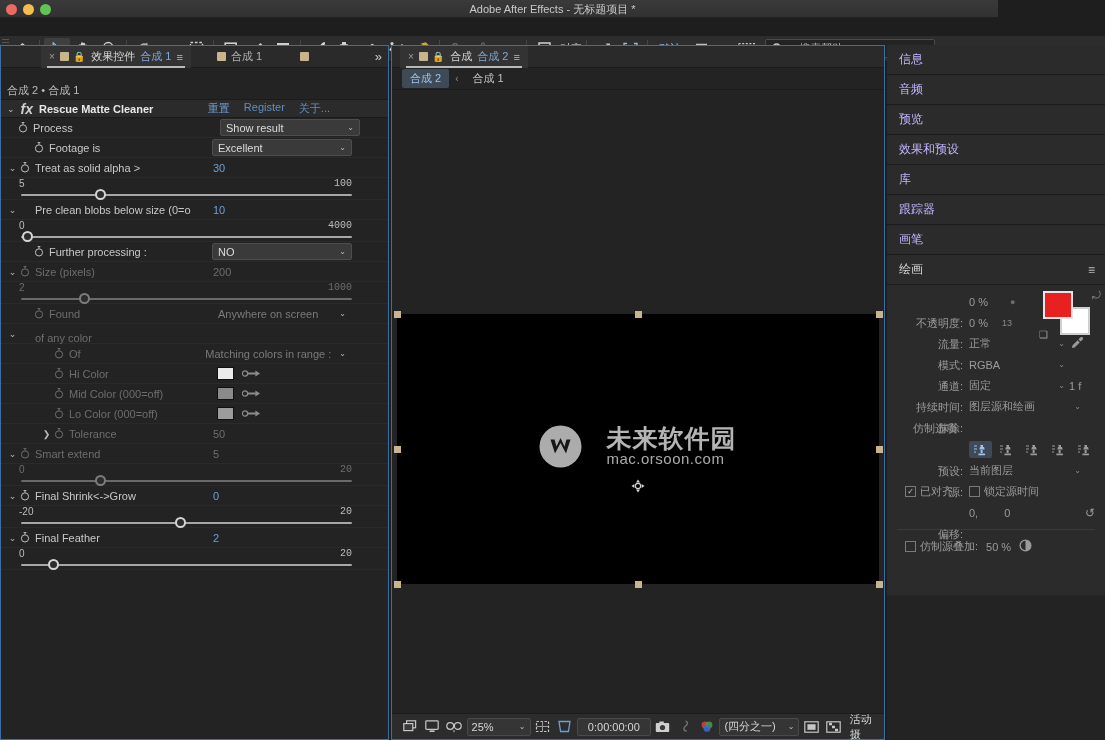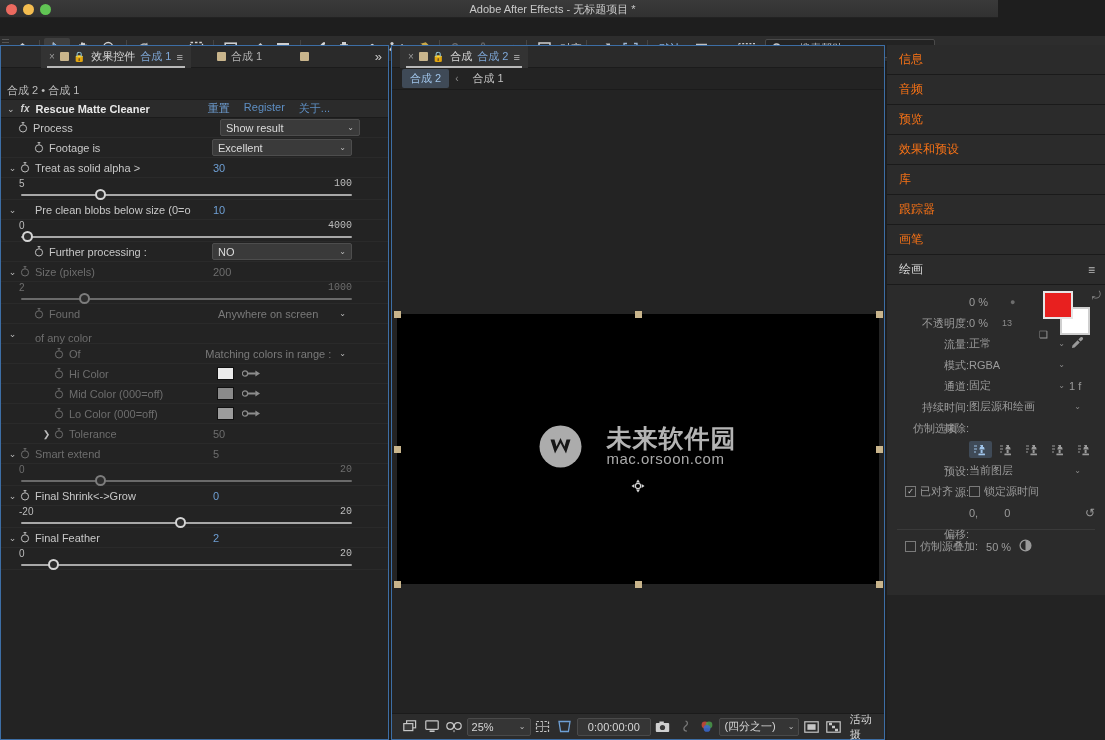--- a/index.html
+++ b/index.html
@@ -75,21 +75,21 @@
   .tab-menu { color:#bcbcbc; font-size:11px; }
   .breadcrumb {
     height:20px; line-height:20px; padding-left:6px; font-size:11px; color:#bdbdbd;
     background:#232323; border-bottom:1px solid #1b1b1b;margin-top:12px;
   }
   .fx-header {
     height:18px; display:flex; align-items:center; gap:6px; padding-left:6px;
     background:#2b2b2b; border-bottom:1px solid #1b1b1b; font-size:11px;
   }
   .fx-header .disc { color:#c0c0c0; font-size:9px; }
-  .fx-header .fx { color:#cfcfcf; font-style:italic; font-weight:bold; font-size:10px; }
+  .fx-header .fx { color:#cfcfcf; font-style:italic; font-weight:bold; font-size:14px; }
   .fx-header .name { color:#e8e8e8; font-weight:bold; font-size:11px; }
   .fx-links { margin-left:auto; display:flex; gap:14px; padding-right:58px; }
   .fx-links a { font-size:11px; text-decoration:none; }
   .lnk-reset { color:#6e9fd4; }
   .lnk-reg { color:#5e8fc4; }
   .lnk-about { color:#5e8fc4; }
 
   .prop-list { position:relative; }
   .prow {
     display:flex; align-items:center; height:20px; padding-left:6px;
@@ -184,32 +184,32 @@
   }
   .ctext { color:#d6d6d6; font-size:11px; padding:0 4px; }
 
   
   #sidebar {
     position:absolute; left:887px; top:45px; width:218px; height:695px;
     background:#232323;
   }
   .side-item {
     height:30px; display:flex; align-items:center; padding-left:12px;
-    font-size:12px; color:#f97316; border-bottom:1px solid #1a1a1a;
+    font-size:12px; color:#c4b5fd; border-bottom:1px solid #1a1a1a;
     background:#2b2b2b;
   }
   .side-item.active { color:#dcdcdc; }
   .side-item .side-menu { margin-left:auto; margin-right:10px; color:#bcbcbc; font-size:12px; }
 
   .paint-panel { background:#2b2b2b; padding:6px 0 0 0; position:relative; height:310px; }
   .prow2 {
     display:flex; align-items:center; height:21px; font-size:11px; color:#9b9b9b;
     padding-right:10px;
   }
-  .prow2 .lbl { width:82px; text-align:right; color:#9b9b9b; flex:0 0 82px;margin-top:43px; }
+  .prow2 .lbl { width:82px; text-align:right; padding-right:6px; color:#9b9b9b; flex:0 0 82px;margin-top:43px; }
   .prow2 .val { color:#9b9b9b; }
   .sel2 {
     height:17px; background:transparent; border:none; display:flex; align-items:center;
     justify-content:space-between; color:#9b9b9b; font-size:11px; min-width:96px;
   }
   .sel2 .car { font-size:8px; color:#8b8b8b; }
   .colorblock { position:absolute; right:14px; top:6px; width:48px; height:46px; }
   .fg { position:absolute; left:0; top:0; width:30px; height:28px; background:#e8201f; border:2px solid #e6e6e6; }
   .bg { position:absolute; left:17px; top:16px; width:30px; height:28px; background:#fff; border:2px solid #cfcfcf; }
   .swap { position:absolute; right:-10px; top:-2px; color:#8a8a8a; font-size:11px; }

